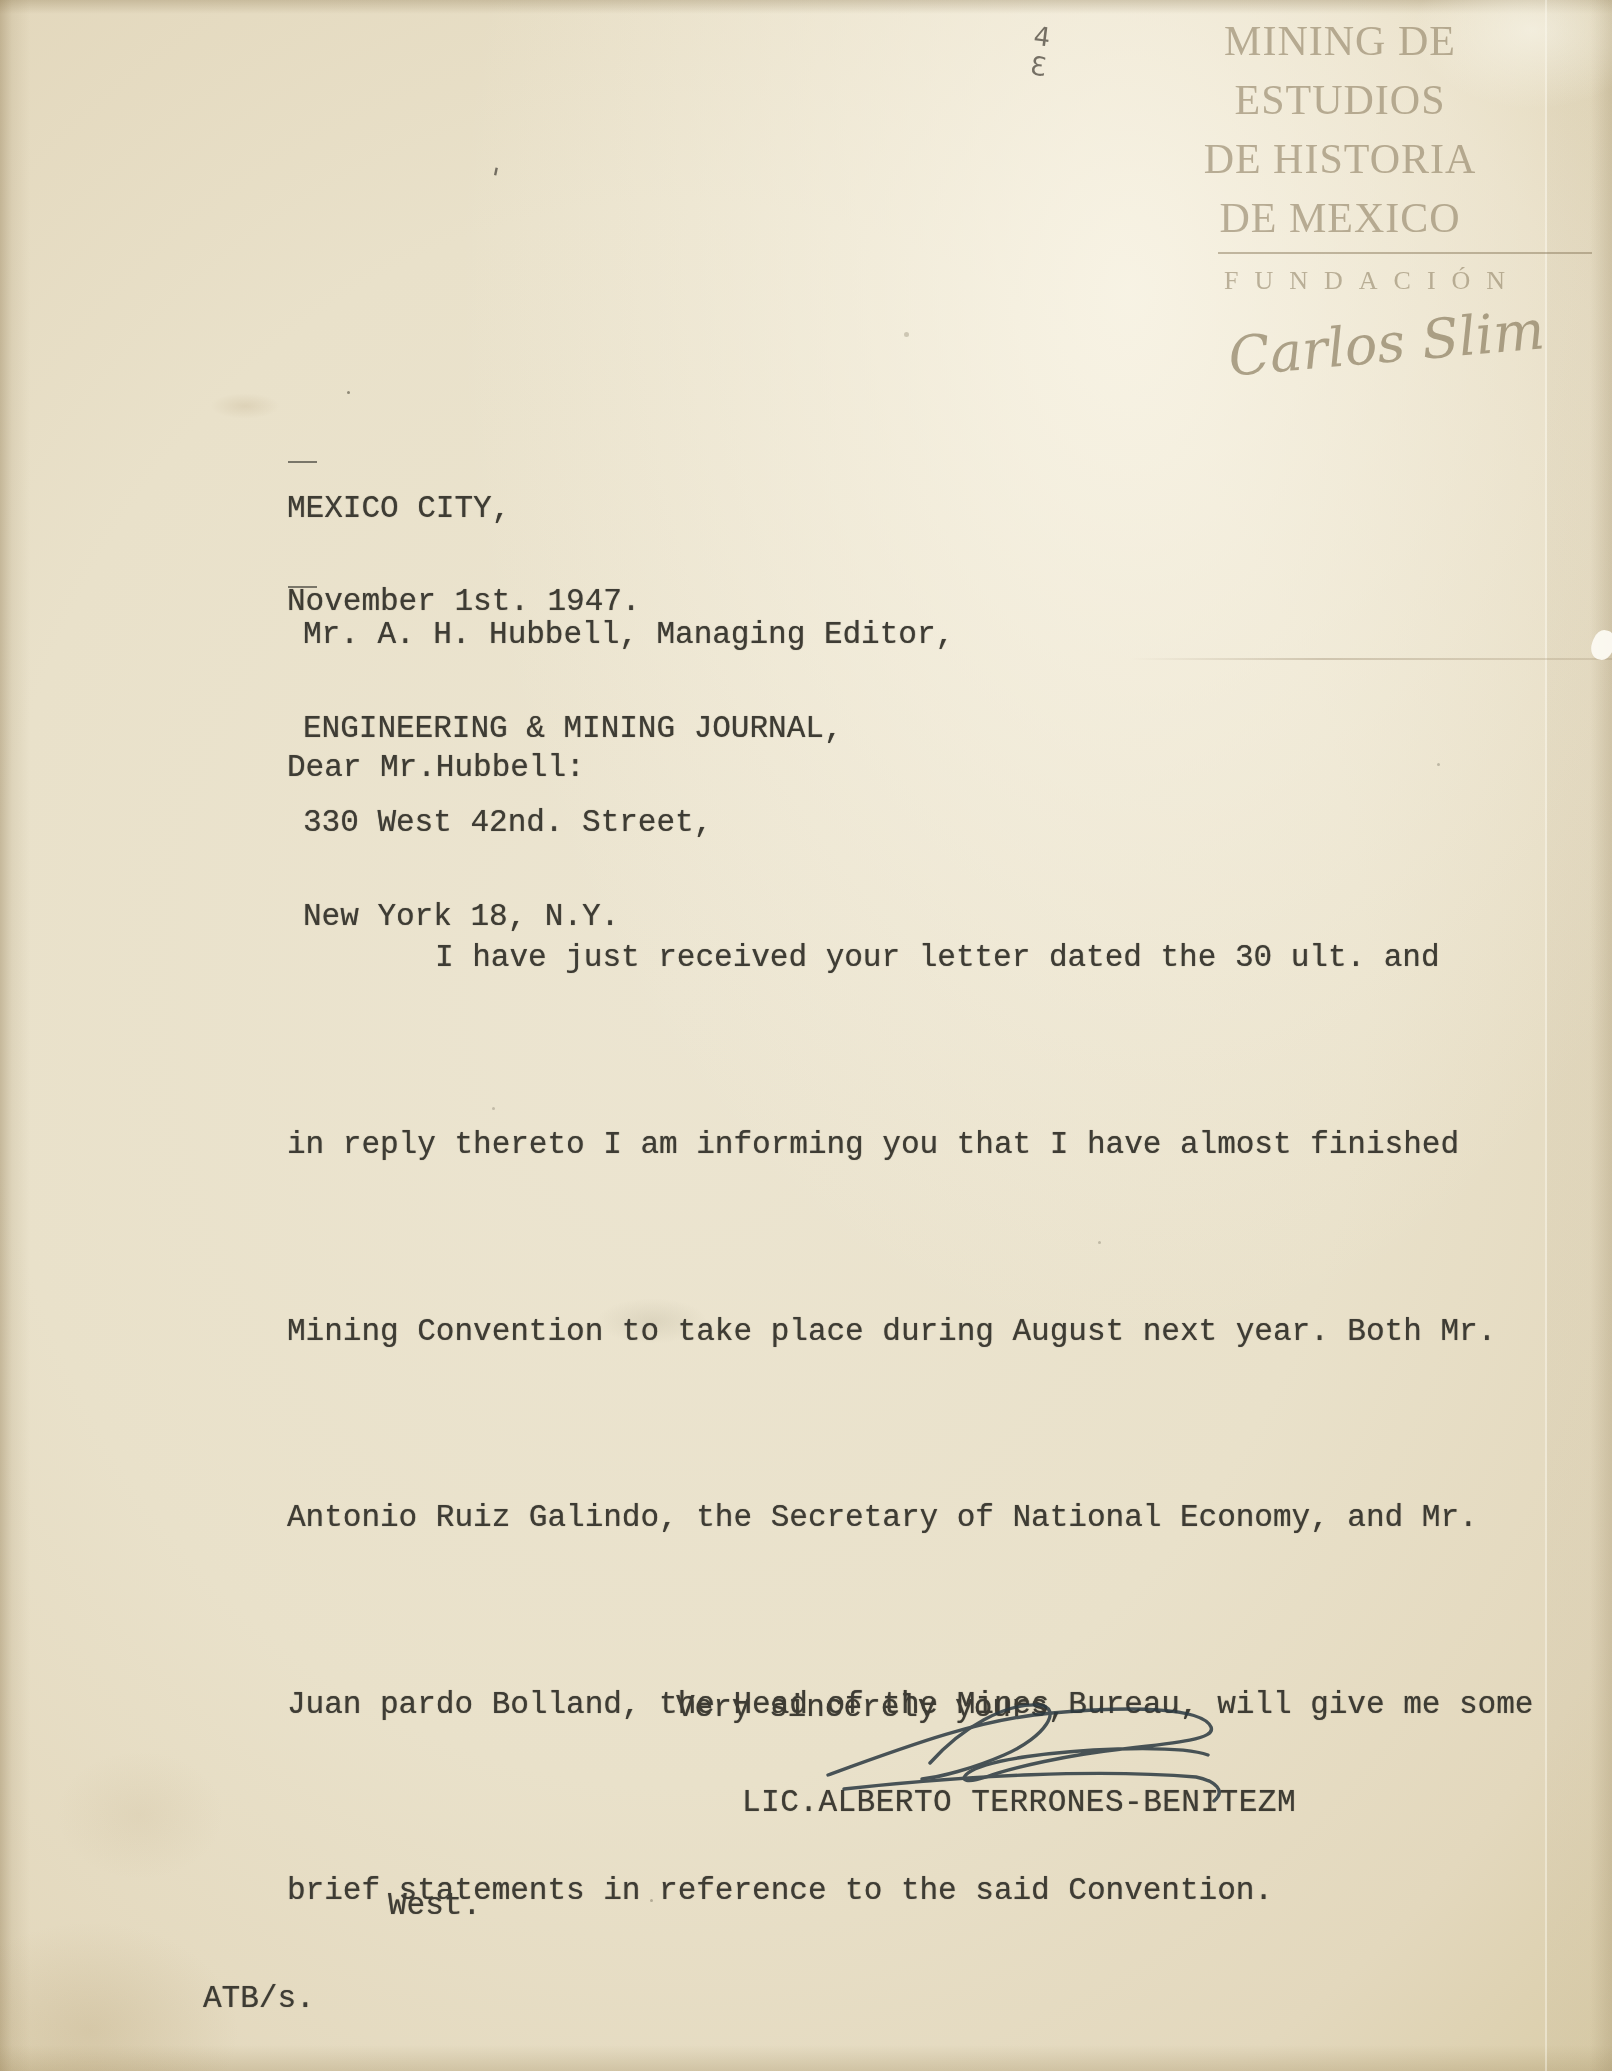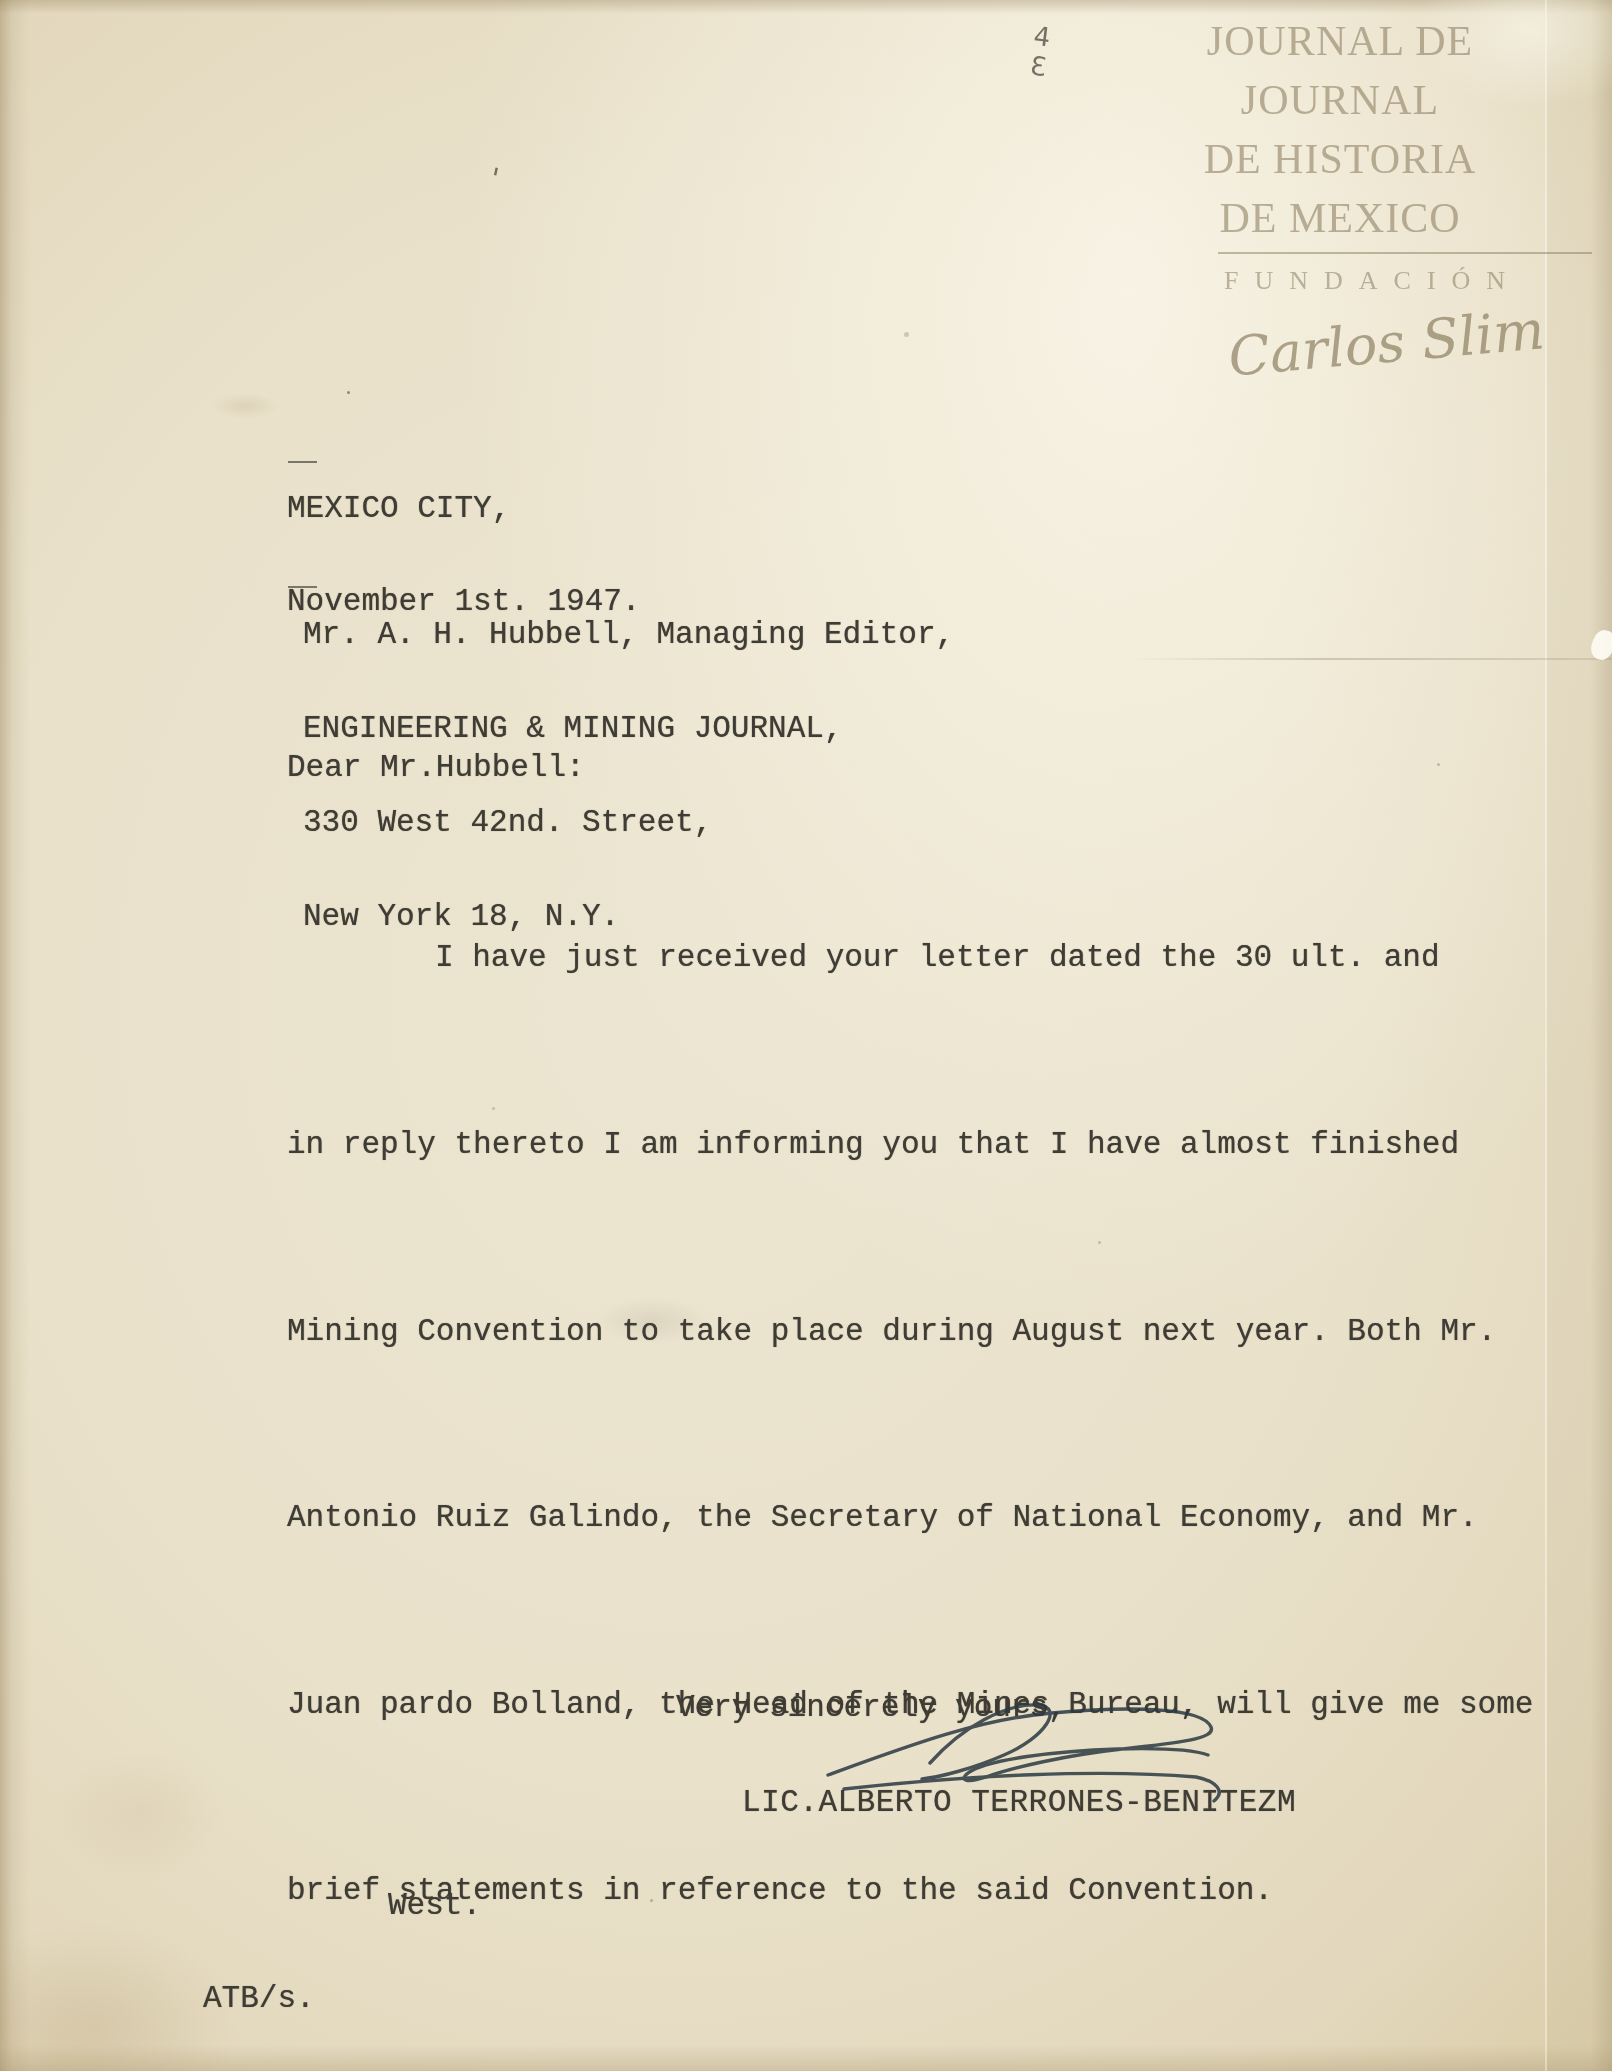--- a/index.html
+++ b/index.html
@@ -86,22 +86,22 @@
   <div class="corner-bl"></div>
   <div class="corner-tr"></div>
   <div class="crease-h"></div>
   <div class="nick"></div>
   <div class="stain1"></div>
   <div class="stain2"></div>
   <div class="stain3"></div>
   <div class="specks"></div>
 
   <div class="wm-serif">
-    <div>JOURNAL DE</div>
-    <div>JOURNAL</div>
+    <div>MINING DE</div>
+    <div>ESTUDIOS</div>
     <div>DE HISTORIA</div>
     <div>DE MEXICO</div>
   </div>
   <div class="wm-rule"></div>
   <div class="wm-fund">FUNDACIÓN</div>
   <div class="wm-script">Carlos Slim</div>
 
   <div class="pencil">4Ɛ</div>
   <div class="tick">'</div>
 

